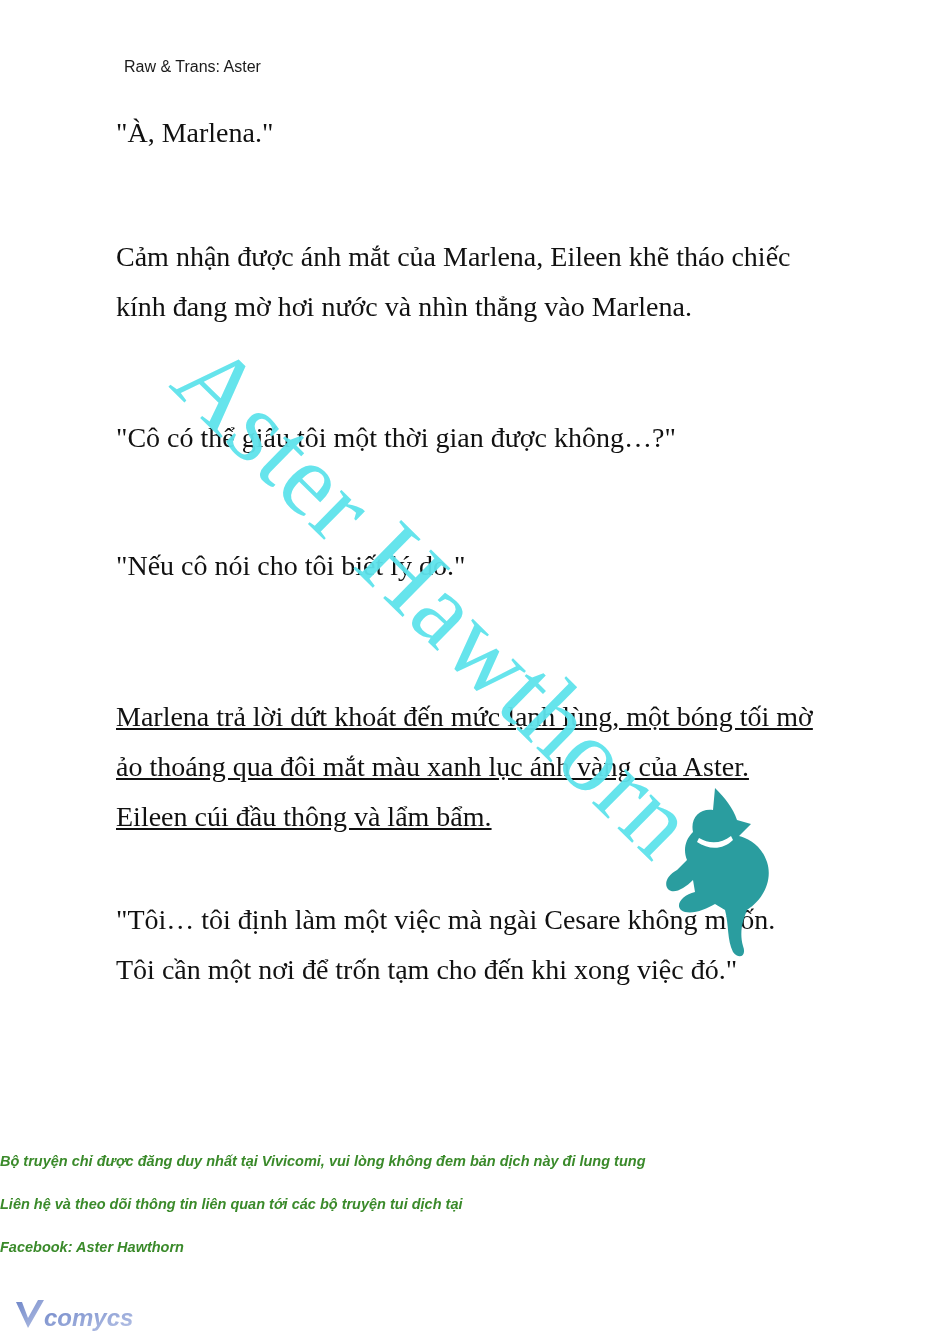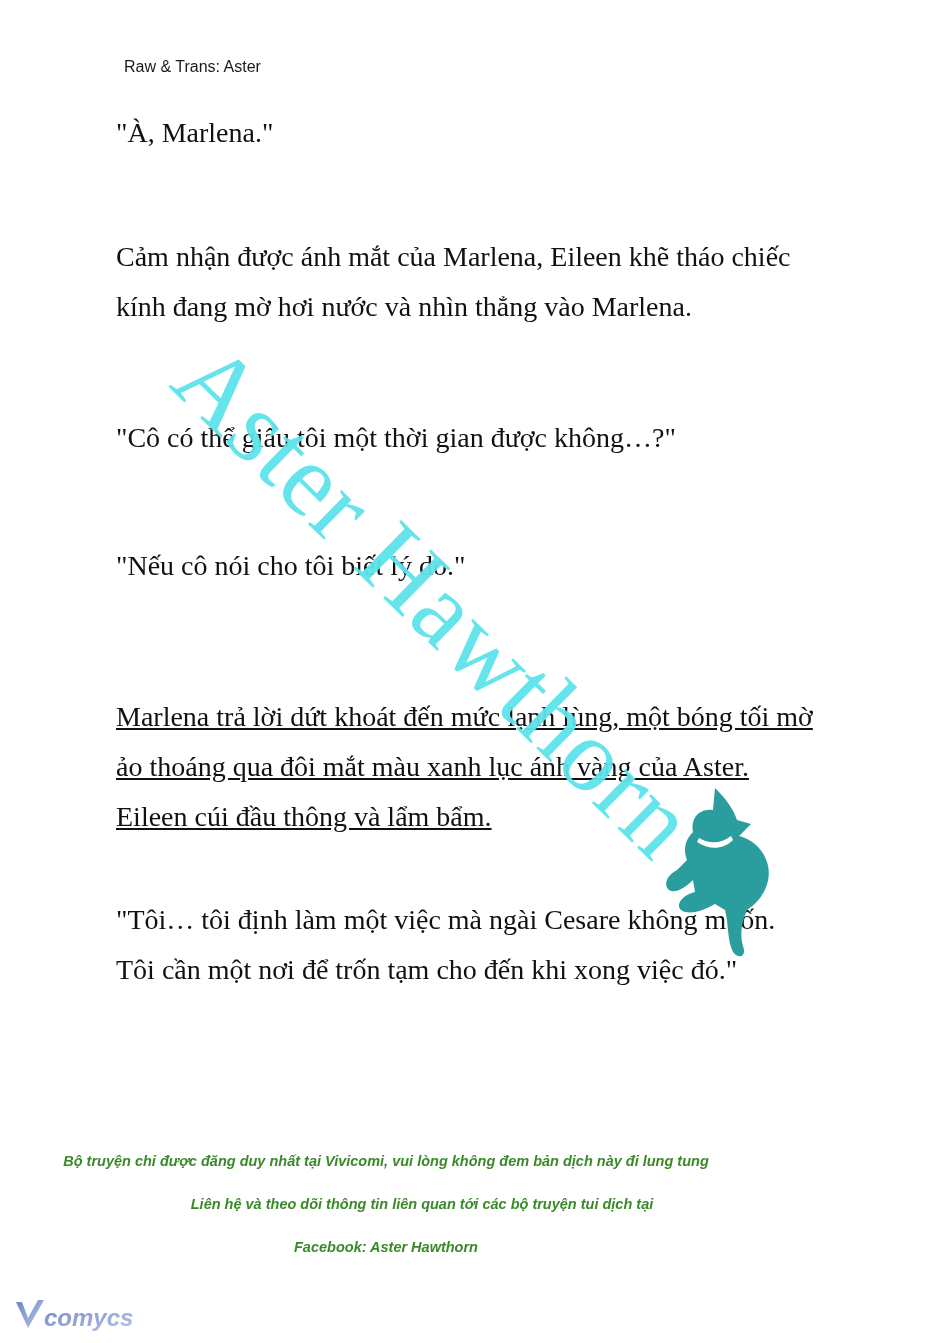--- a/index.html
+++ b/index.html
@@ -18,21 +18,21 @@
   }
   .watermark {
     position: absolute; left: 95px; top: 540px;
     font-family: "Liberation Serif", serif; font-size: 104px;
     color: #5ee3ec; white-space: nowrap;
     transform: rotate(44.5deg); transform-origin: center center;
     z-index: 2; opacity: 0.95; letter-spacing: 1px;
   }
   .cat { position: absolute; left: 655px; top: 780px; width: 125px; height: 185px; z-index: 2; }
   .footer-line {
-    position: absolute; left: 0; width: 772px; text-align: center;
+    position: absolute; left: 0; width: 772px; 
     font-family: "Liberation Sans", sans-serif; font-style: italic; font-weight: bold;
     font-size: 14.5px; color: #3a8a2a;
   }
   .logo { position: absolute; left: 14px; top: 1296px; width: 130px; height: 42px; }
 </style>
 </head>
 <body>
 
 <div class="credit">Raw &amp; Trans: Aster</div>
 
@@ -65,21 +65,21 @@
 </div>
 
 <div class="watermark">Aster Hawthorn</div>
 
 <svg class="cat" viewBox="0 0 125 185">
   <path fill="#2a9d9f" d="M60 8 L58 30 C45 28 35 38 38 52 C30 60 28 70 32 80 L22 90 C12 95 8 105 14 110 C20 114 30 108 38 100 L40 112 C28 115 20 124 26 130 C34 136 50 130 60 124 L70 130 C74 145 72 160 78 172 C84 180 92 176 88 166 C84 152 88 140 92 130 C108 120 118 100 112 82 C106 64 92 58 84 56 L96 44 L82 40 C78 28 70 18 60 8 Z"></path>
   <path fill="#ffffff" d="M44 58 C54 64 66 64 76 56 L78 60 C68 70 54 70 42 62 Z"></path>
 </svg>
 
 <div class="footer-line" style="top:1153px;">Bộ truyện chỉ được đăng duy nhất tại Vivicomi, vui lòng không đem bản dịch này đi lung tung</div>
-<div class="footer-line" style="top:1196px;padding-left:36px;">Liên hệ và theo dõi thông tin liên quan tới các bộ truyện tui dịch tại</div>
+<div class="footer-line" style="top:1196px;">Liên hệ và theo dõi thông tin liên quan tới các bộ truyện tui dịch tại</div>
 <div class="footer-line" style="top:1239px;">Facebook: Aster Hawthorn</div>
 
 <svg class="logo" viewBox="0 0 130 42">
   <defs>
     <linearGradient id="lg" x1="0" y1="0" x2="1" y2="1">
       <stop offset="0" stop-color="#6f86c8"></stop>
       <stop offset="1" stop-color="#b7c3e6"></stop>
     </linearGradient>
   </defs>
   <path d="M2 6 L14 32 L30 4 L24 4 L14 22 L8 6 Z" fill="url(#lg)"></path>

